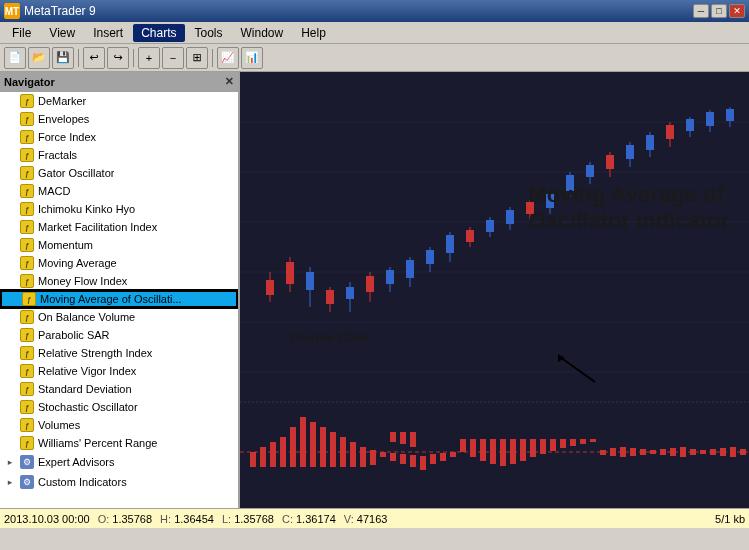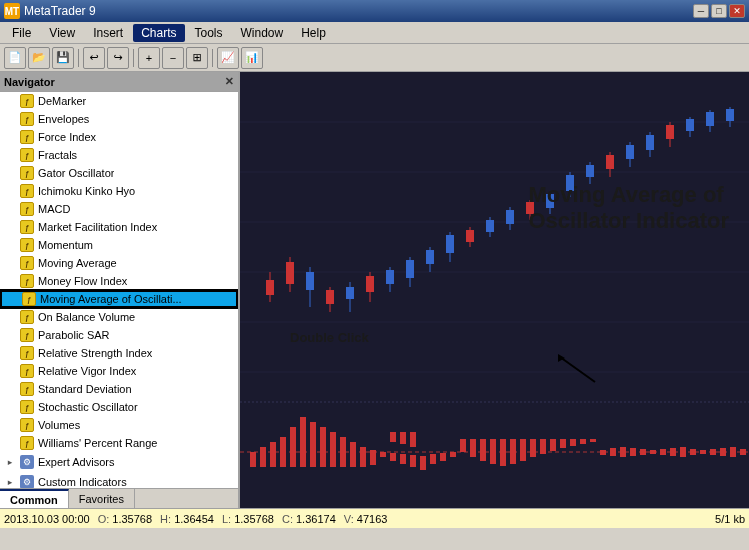--- a/index.html
+++ b/index.html
@@ -308,25 +308,25 @@
         <div class="tree-item">
           <div class="indicator-icon">ƒ</div>
           <span class="item-label">Fractals</span>
         </div>
         <div class="tree-item">
           <div class="indicator-icon">ƒ</div>
           <span class="item-label">Gator Oscillator</span>
         </div>
         <div class="tree-item">
           <div class="indicator-icon">ƒ</div>
+          <span class="item-label">MACD</span>
+        </div>
+        <div class="tree-item">
+          <div class="indicator-icon">ƒ</div>
           <span class="item-label">Ichimoku Kinko Hyo</span>
-        </div>
-        <div class="tree-item">
-          <div class="indicator-icon">ƒ</div>
-          <span class="item-label">MACD</span>
         </div>
         <div class="tree-item">
           <div class="indicator-icon">ƒ</div>
           <span class="item-label">Market Facilitation Index</span>
         </div>
         <div class="tree-item">
           <div class="indicator-icon">ƒ</div>
           <span class="item-label">Momentum</span>
         </div>
         <div class="tree-item">
@@ -386,24 +386,20 @@
       <div class="tree-section">
         <div class="tree-section-header">
           <span class="tree-toggle">▸</span>
           <span style="width:14px;height:14px;background:#6080c0;border-radius:2px;display:inline-flex;align-items:center;justify-content:center;font-size:9px;color:white;">⚙</span>
           <span class="tree-label">Custom Indicators</span>
         </div>
       </div>
 
     </div>
 
-    <div class="nav-tabs">
-      <div class="nav-tab active">Common</div>
-      <div class="nav-tab">Favorites</div>
-    </div>
   </div>
 
   <div class="chart-area">
     <svg class="chart-svg" viewBox="0 0 509 436" preserveAspectRatio="none">
 
       <rect width="509" height="436" fill="#1a1a2e"></rect>
 
       <line x1="0" y1="50" x2="509" y2="50" stroke="#2a2a4a" stroke-width="0.5"></line>
       <line x1="0" y1="100" x2="509" y2="100" stroke="#2a2a4a" stroke-width="0.5"></line>
       <line x1="0" y1="150" x2="509" y2="150" stroke="#2a2a4a" stroke-width="0.5"></line>

